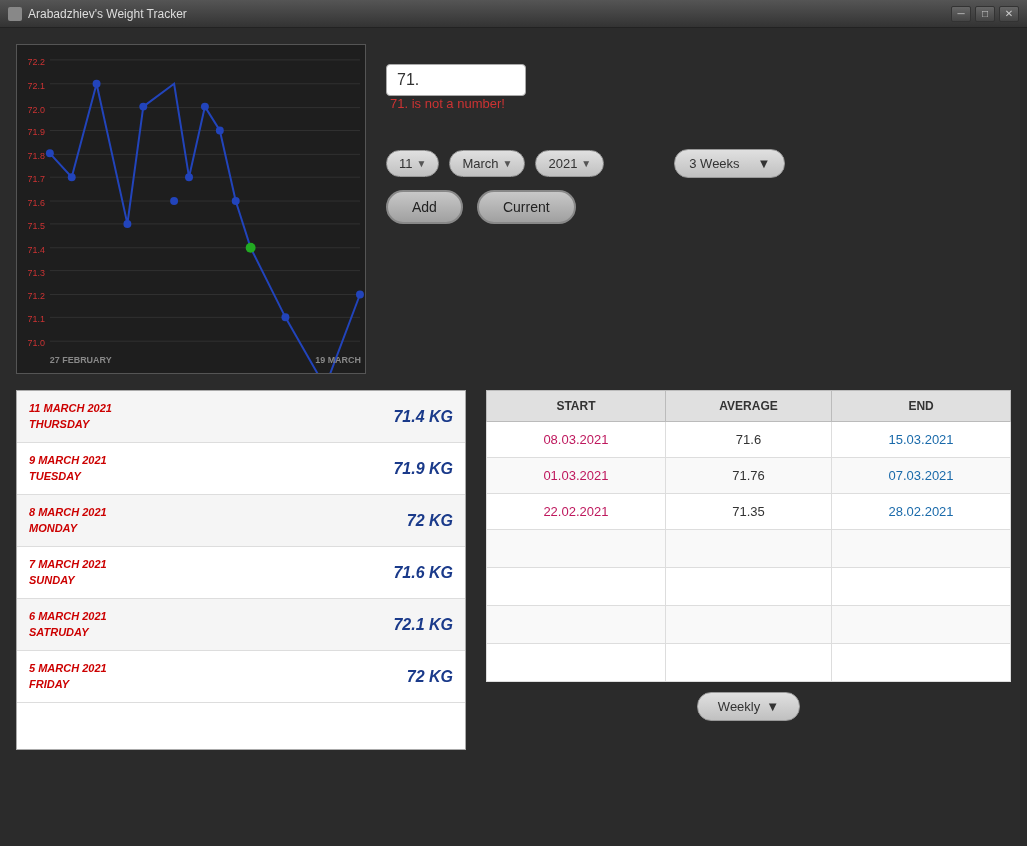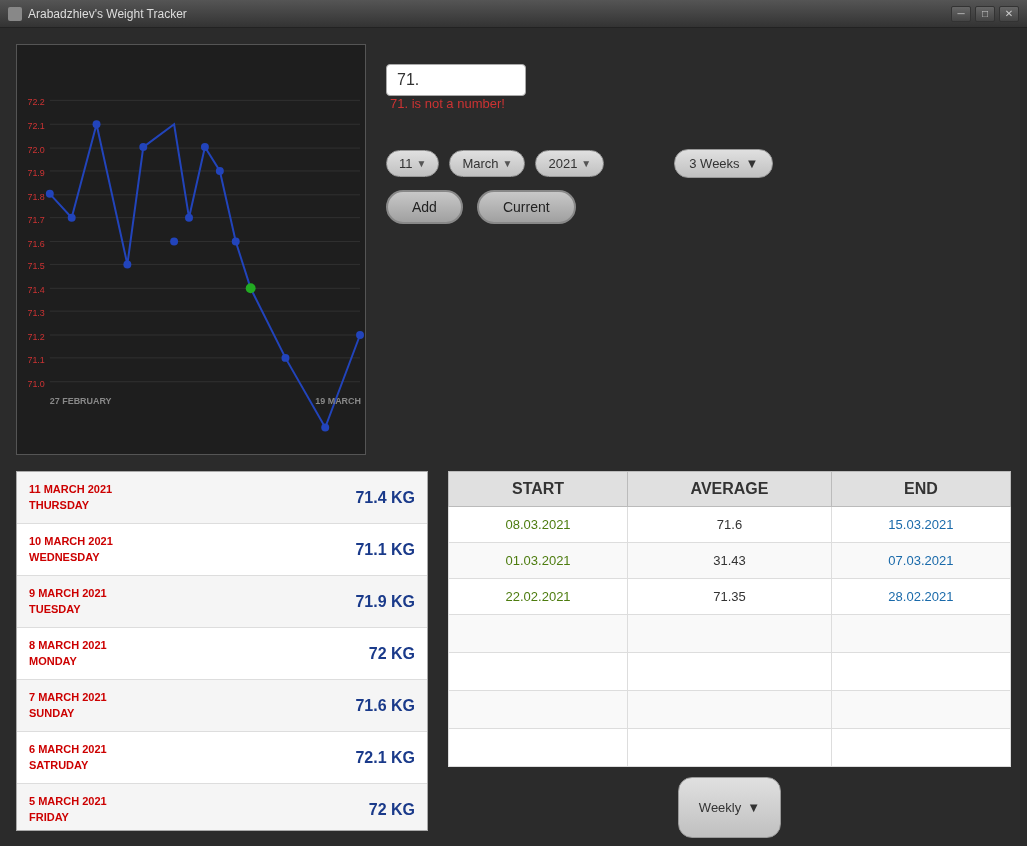--- a/index.html
+++ b/index.html
@@ -56,21 +56,21 @@
       display: flex;
       gap: 20px;
       align-items: flex-start;
     }
 
     
     .chart-container {
       background: #1e1e1e;
       border: 1px solid #555;
       width: 350px;
-      height: 411px;
+      height: 330px;
       position: relative;
       flex-shrink: 0;
     }
     .chart-svg {
       width: 100%;
       height: 100%;
     }
 
     
     .right-panel {
@@ -138,21 +138,21 @@
     .period-dropdown {
       background: linear-gradient(to bottom, #e0e0e0, #c0c0c0);
       border: 1px solid #999;
       border-radius: 14px;
       padding: 6px 14px;
       font-size: 13px;
       color: #333;
       cursor: pointer;
       display: flex;
       align-items: flex-start;
-      gap: 6px;
+      gap: 18px;
       margin-left: auto;
     }
 
     .action-row {
       display: flex;
       align-items: center;
       gap: 14px;
     }
 
     .action-btn {
@@ -169,24 +169,25 @@
     
     .bottom-section {
       display: flex;
       gap: 20px;
     }
 
     
     .log-list-container {
       background: white;
       border: 1px solid #aaa;
-      width: 412px;
+      width: 450px;
       height: 360px;
       overflow-y: scroll;
       flex-shrink: 0;
+      font-style: italic;
     }
     .log-item {
       display: flex;
       justify-content: space-between;
       align-items: center;
       padding: 8px 12px;
       border-bottom: 1px solid #ddd;
       min-height: 52px;
     }
     .log-item:nth-child(odd) {
@@ -218,51 +219,51 @@
     .weekly-table {
       background: white;
       border: 1px solid #aaa;
       border-collapse: collapse;
       width: 100%;
     }
     .weekly-table th {
       background: #e0e0e0;
       border: 1px solid #bbb;
       padding: 8px 14px;
-      font-size: 16px;
+      font-size: 12px;
       font-weight: bold;
       color: #333;
       text-align: center;
       text-transform: uppercase;
     }
     .weekly-table td {
       border: 1px solid #ddd;
       padding: 10px 14px;
       text-align: center;
       font-size: 13px;
       color: #333;
     }
     .weekly-table td.start-col {
-      color: #4d7c0f;
+      color: #be185d;
     }
     .weekly-table td.end-col {
       color: #1a6aaa;
     }
     .weekly-table tr:nth-child(even) td {
       background: #f9f9f9;
     }
     .weekly-dropdown-row {
       display: flex;
       justify-content: center;
     }
     .weekly-dropdown {
       background: linear-gradient(to bottom, #e0e0e0, #c0c0c0);
       border: 1px solid #999;
       border-radius: 14px;
-      padding: 22px 20px;
+      padding: 6px 20px;
       font-size: 13px;
       color: #333;
       cursor: pointer;
       display: flex;
       align-items: center;
       gap: 6px;
     }
 
     
     .log-list-container::-webkit-scrollbar {
@@ -386,24 +387,20 @@
     </div>
   </div>
 
   <div class="bottom-section">
 
     <div class="log-list-container">
 
     <div class="log-item">
     <div class="log-date">11 MARCH 2021<br>THURSDAY</div>
     <div class="log-weight">71.4 KG</div>
-  </div>
-        <div class="log-item">
-    <div class="log-date">10 MARCH 2021<br>WEDNESDAY</div>
-    <div class="log-weight">71.1 KG</div>
   </div>
         <div class="log-item">
     <div class="log-date">9 MARCH 2021<br>TUESDAY</div>
     <div class="log-weight">71.9 KG</div>
   </div>
         <div class="log-item">
     <div class="log-date">8 MARCH 2021<br>MONDAY</div>
     <div class="log-weight">72 KG</div>
   </div>
         <div class="log-item">
@@ -430,21 +427,21 @@
           </tr>
         </thead>
         <tbody id="weekly-tbody">
         <tr>
     <td class="start-col">08.03.2021</td>
     <td>71.6</td>
     <td class="end-col">15.03.2021</td>
   </tr>
             <tr>
     <td class="start-col">01.03.2021</td>
-    <td>31.43</td>
+    <td>71.76</td>
     <td class="end-col">07.03.2021</td>
   </tr>
             <tr>
     <td class="start-col">22.02.2021</td>
     <td>71.35</td>
     <td class="end-col">28.02.2021</td>
   </tr>
             <tr>
               <td style="height:38px"></td>
               <td></td>

